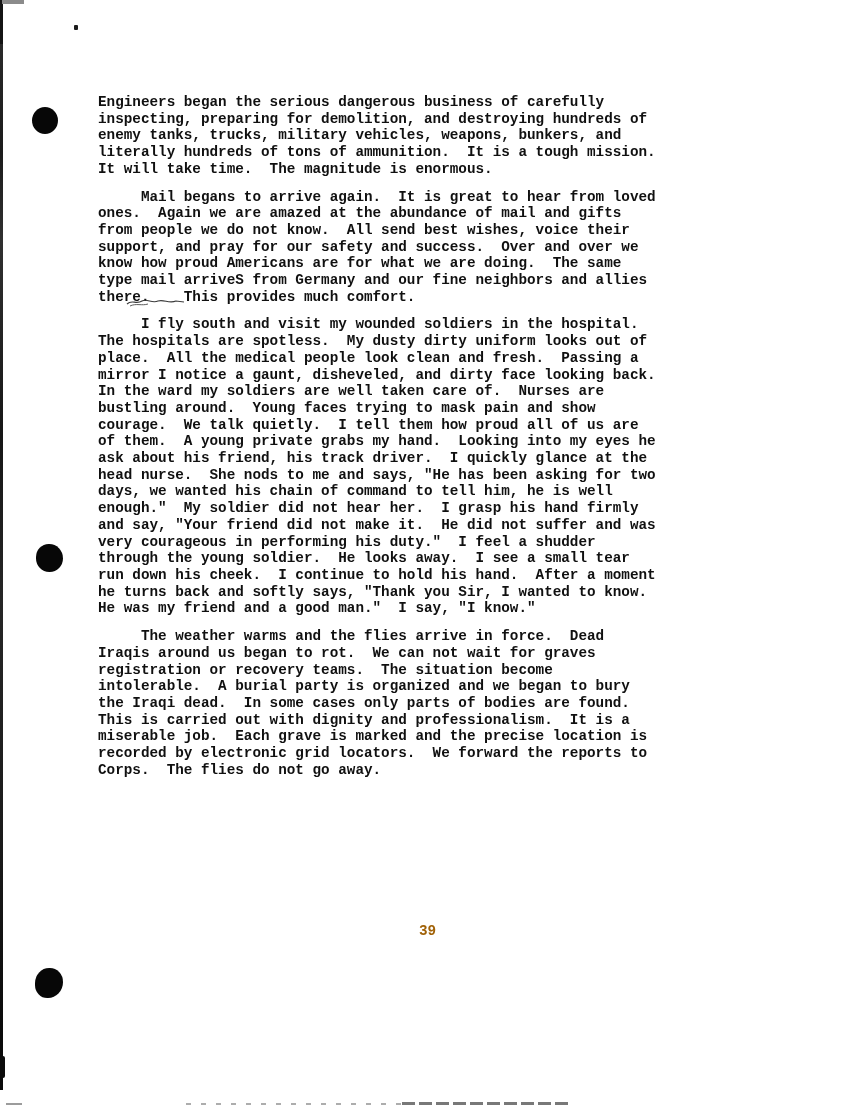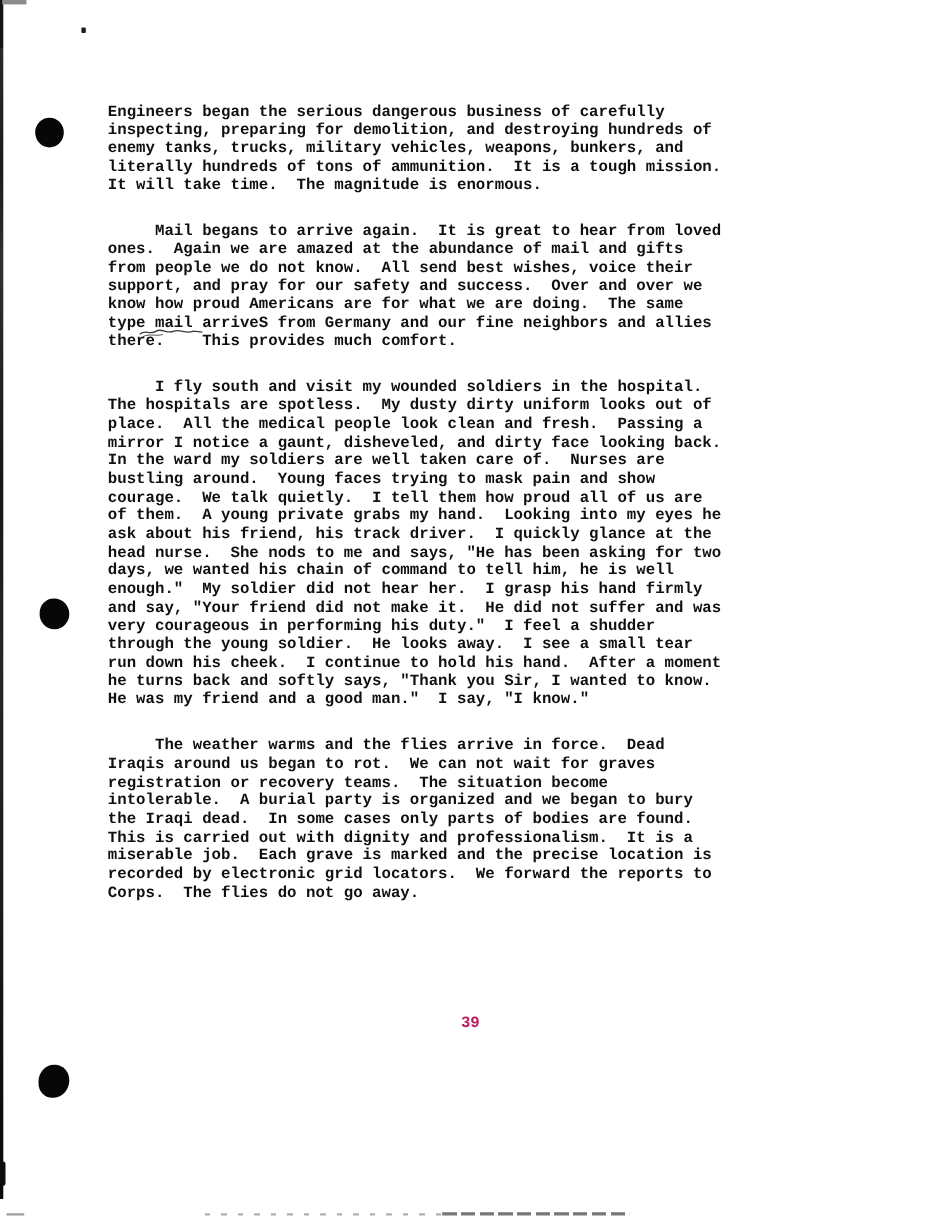--- a/index.html
+++ b/index.html
@@ -76,27 +76,27 @@
     font-size: 14.3px;
     line-height: 16.7px;
     font-weight: 700;
     letter-spacing: 0;
   }
   .para {
     margin: 0;
     white-space: pre;
   }
   .para + .para {
-    margin-top: 25px;
+    margin-top: 11px;
   }
   .page-number {
     position: absolute;
     left: 419px;
     top: 923px;
-    color: #be185d;
+    color: #a16207;
     font-size: 14.3px;
     line-height: 16.7px;
     font-weight: 700;
   }
   .squiggle {
     position: absolute;
     left: 126px;
     top: 297px;
   }
   

